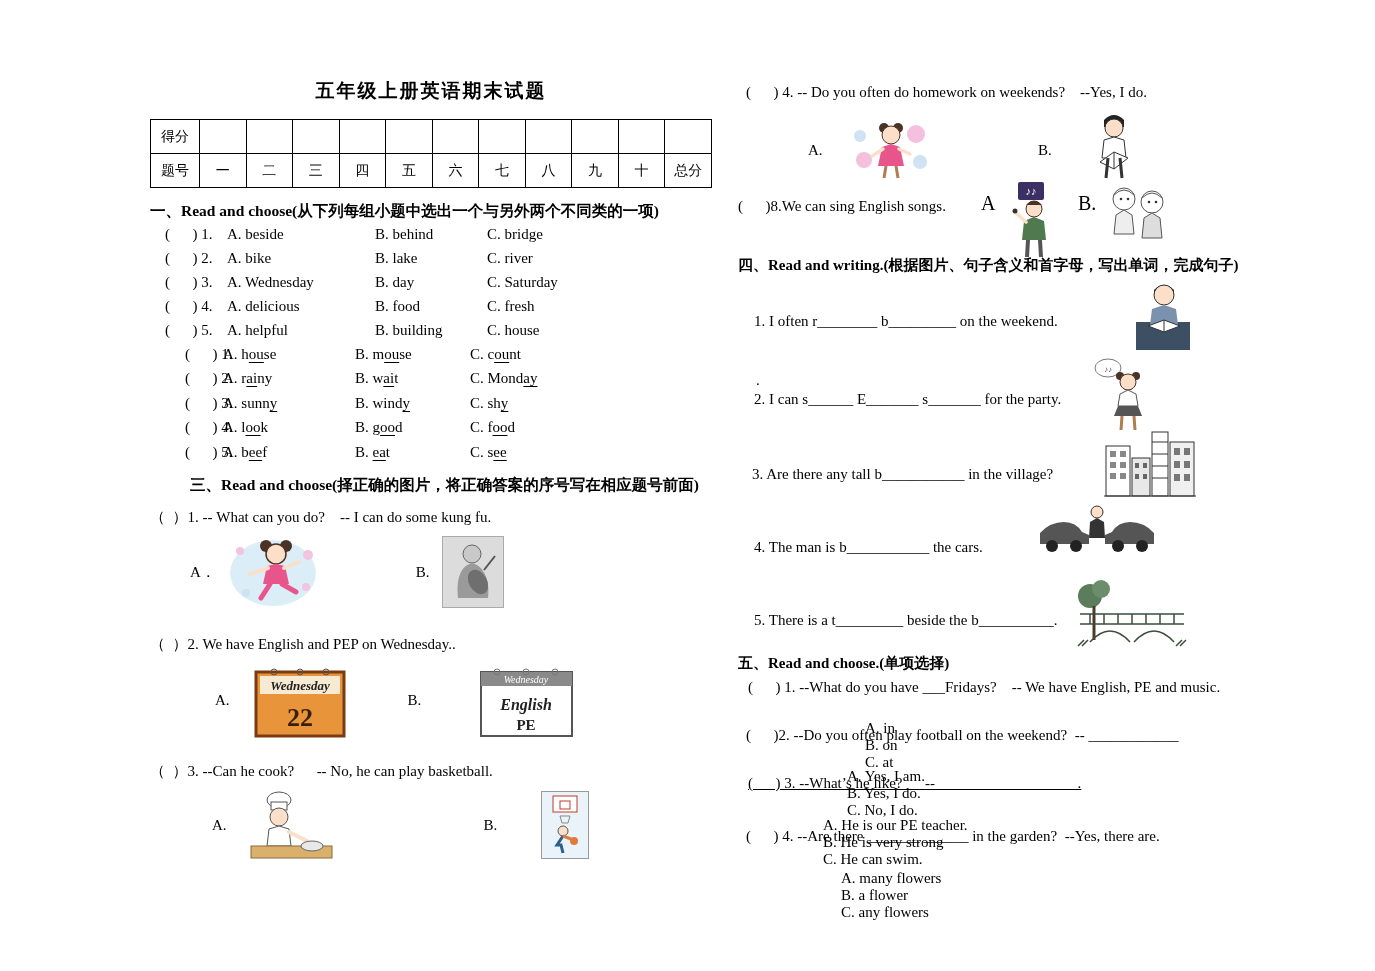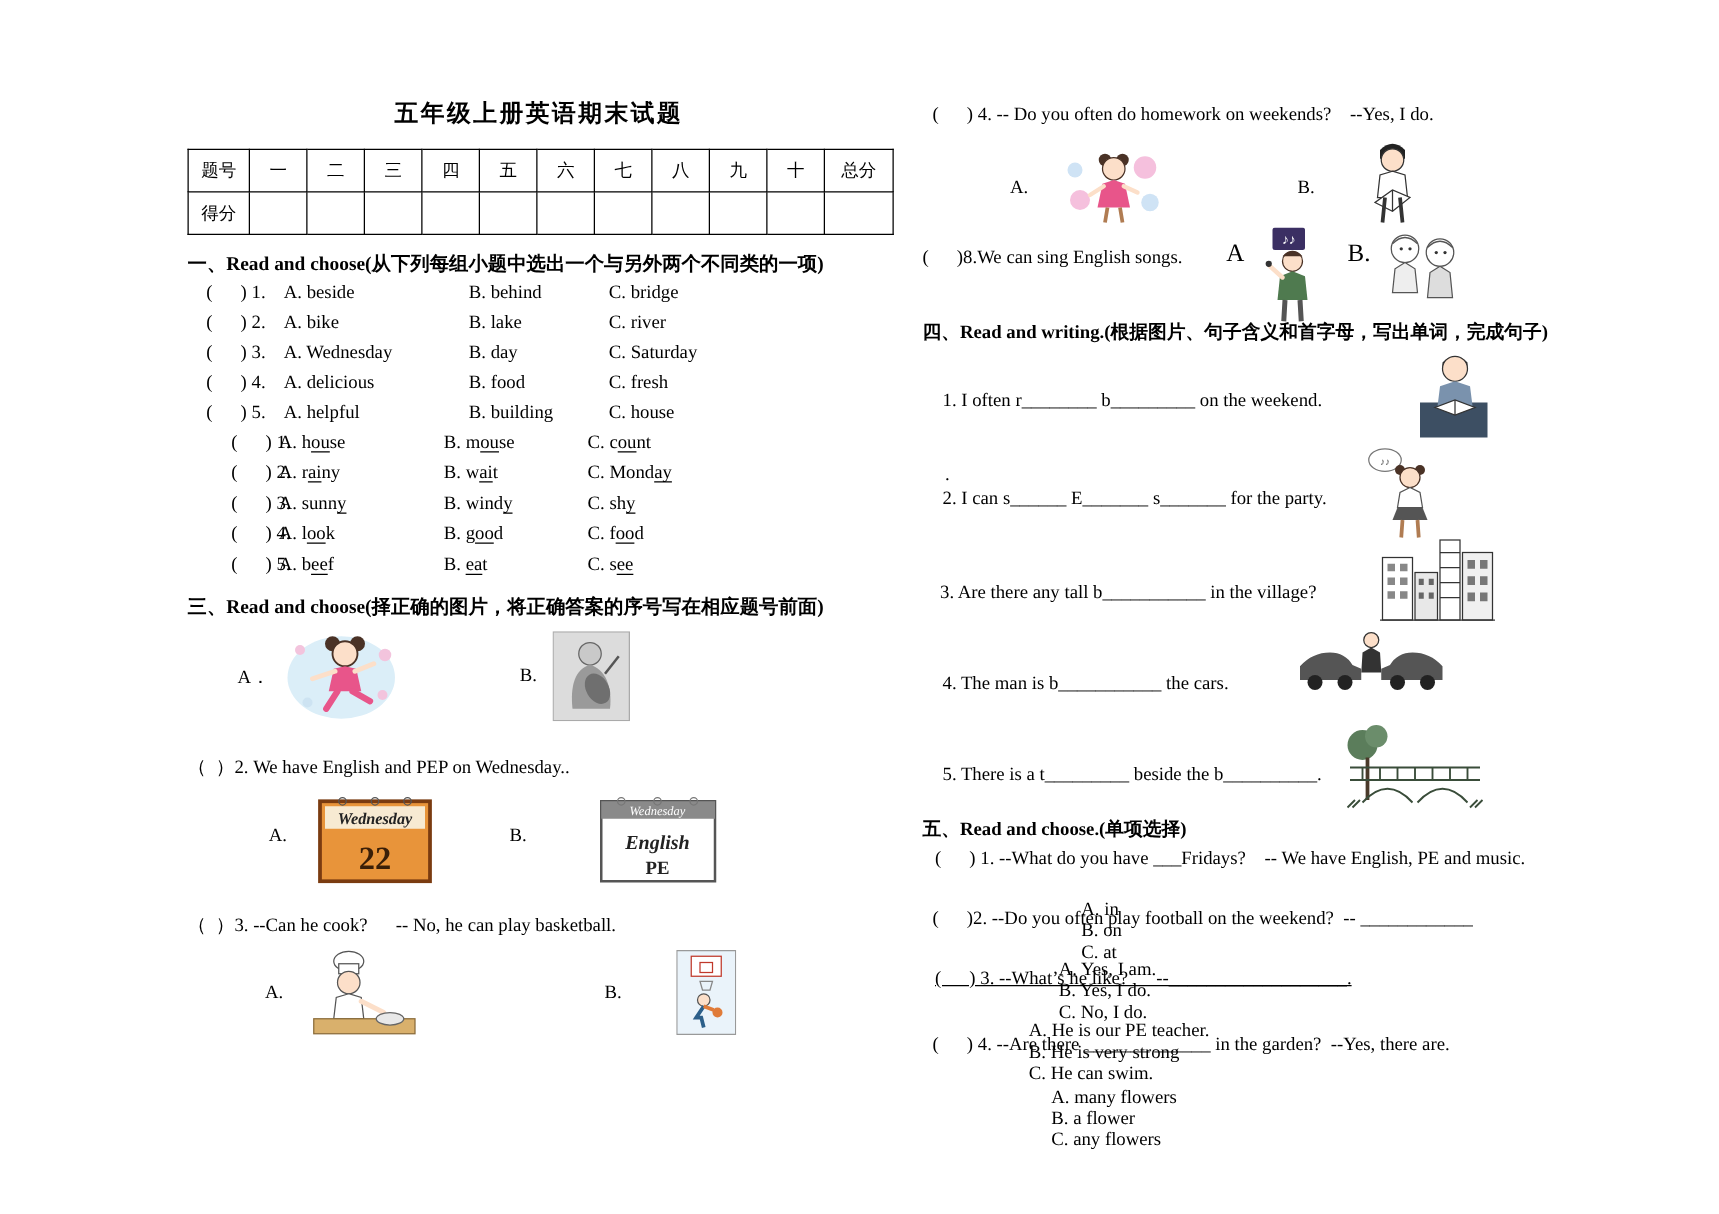--- a/index.html
+++ b/index.html
@@ -5,21 +5,21 @@
   html,body{margin:0;padding:0;}
   body{width:1375px;height:971px;background:#ffffff;position:relative;
        font-family:"Liberation Serif","DejaVu Serif",serif;color:#000;}
   .col-left{position:absolute;left:150px;top:78px;width:562px;}
   .col-right{position:absolute;left:738px;top:80px;width:600px;height:880px;}
   .title{text-align:center;font-weight:bold;font-size:19px;letter-spacing:2px;}
   table.score{border-collapse:collapse;table-layout:fixed;width:562px;margin-top:15px;}
   table.score td{border:1px solid #000;height:33px;text-align:center;font-size:14px;padding:0;}
   td.w-lab{width:48px;} td.w-col{width:45px;} td.w-tot{width:54px;}
   .sec-head{font-weight:bold;font-size:15.5px;white-space:pre;}
-  .h1{margin-top:13px;} .h2{margin-top:9px;} .h3{margin-top:11px;}
+  .h1{margin-top:13px;} .h2{margin-top:9px;} .h3{margin-top:11px;margin-left:40px;}
   .qrow{display:flex;font-size:15px;line-height:24px;white-space:pre;}
   .s1{margin-left:15px;margin-top:0;} .s1:first-of-type{margin-top:2px;}
   .s1 .num{width:62px;} .s1 .oa{width:148px;} .s1 .ob{width:112px;}
   .s2{margin-left:35px;line-height:24.4px;}
   .s2 .num{width:38px;} .s2 .oa{width:132px;} .s2 .ob{width:115px;}
   .num,.oa,.ob,.oc{white-space:pre;display:inline-block;}
   .u{text-decoration:underline;text-underline-offset:3px;}
   .qline{font-size:15px;white-space:pre;}
   .imgrow{display:flex;align-items:center;}
   .ilabel{font-size:15px;}
@@ -37,47 +37,47 @@
 </head>
 <body>
 
 <div class="col-left">
 
   <div class="title">五年级上册英语期末试题</div>
 
   <table class="score">
     <tbody>
         <tr>
+      <td class="w-lab">得分</td>
+      <td></td>
+      <td></td>
+      <td></td>
+      <td></td>
+      <td></td>
+      <td></td>
+      <td></td>
+      <td></td>
+      <td></td>
+      <td></td>
+      <td></td>
+    </tr>
+    <tr>
       <td class="w-lab">题号</td>
       <td class="w-col">一</td>
       <td class="w-col">二</td>
       <td class="w-col">三</td>
       <td class="w-col">四</td>
       <td class="w-col">五</td>
       <td class="w-col">六</td>
       <td class="w-col">七</td>
       <td class="w-col">八</td>
       <td class="w-col">九</td>
       <td class="w-col">十</td>
       <td class="w-tot">总分</td>
     </tr>
-    <tr>
-      <td class="w-lab">得分</td>
-      <td></td>
-      <td></td>
-      <td></td>
-      <td></td>
-      <td></td>
-      <td></td>
-      <td></td>
-      <td></td>
-      <td></td>
-      <td></td>
-      <td></td>
-    </tr>
   </tbody>
     </table>
 
   <div class="sec-head h1">一、Read and choose(从下列每组小题中选出一个与另外两个不同类的一项)</div>
 
   <div class="qrow s1">
     <span class="num">(      ) 1.</span>
     <span class="oa">A. beside</span>
     <span class="ob">B. behind</span>
     <span class="oc">C. bridge</span>
@@ -134,20 +134,21 @@
   </div>
   <div class="qrow s2">
     <span class="num">(      ) 5.</span>
     <span class="oa"><span>A. b</span><span class="u">ee</span><span>f</span></span>
     <span class="ob"><span>B. </span><span class="u">ea</span><span>t</span></span>
     <span class="oc"><span>C. s</span><span class="u">ee</span><span></span></span>
   </div>
 
   <div class="sec-head h3">三、Read and choose(择正确的图片，将正确答案的序号写在相应题号前面)</div>
 
+  <div class="qline gap12">（  ）1. -- What can you do?    -- I can do some kung fu.</div>
   <div class="imgrow gap8">
     <span class="ilabel" style="margin-left:40px;">A．</span>
     <svg width="90" height="74" viewBox="0 0 90 74" style="margin-left:12px;">
       <ellipse cx="45" cy="38" rx="43" ry="33" fill="#dbeef8"></ellipse>
       <circle cx="12" cy="16" r="4" fill="#f3c4dd"></circle>
         <circle cx="80" cy="20" r="5" fill="#f3c4dd"></circle>
       <circle cx="18" cy="58" r="4" fill="#cde3f2"></circle>
         <circle cx="78" cy="52" r="4" fill="#f3c4dd"></circle>
       <circle cx="38" cy="11" r="6" fill="#4a3226"></circle>
         <circle cx="58" cy="11" r="6" fill="#4a3226"></circle>

